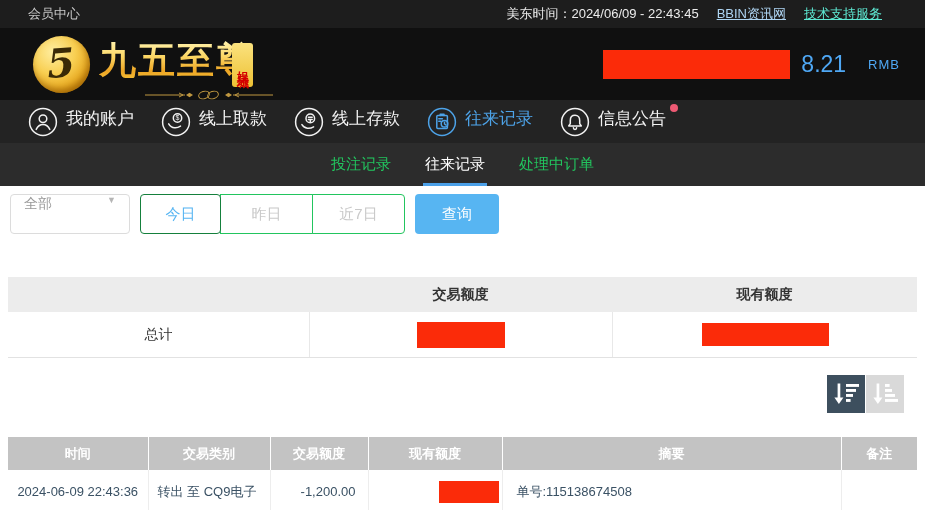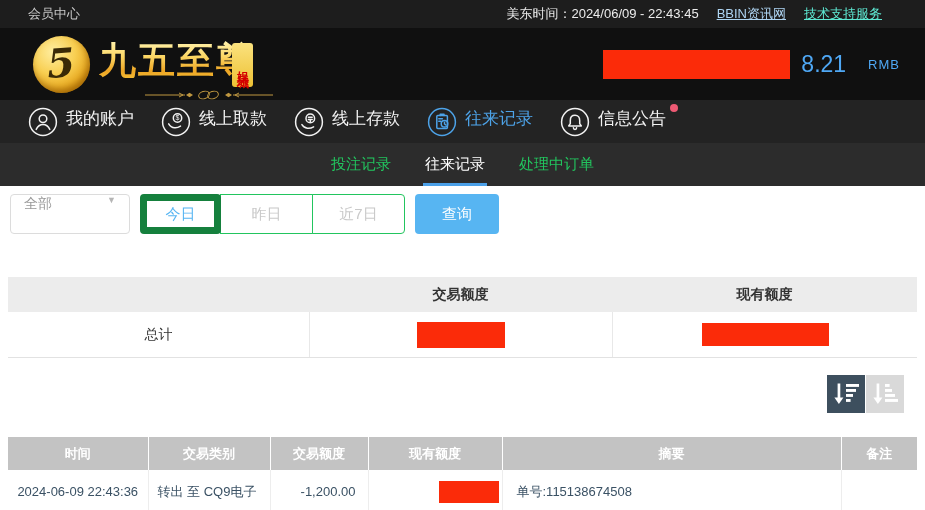--- a/index.html
+++ b/index.html
@@ -77,21 +77,21 @@
   .select-caret { font-size:9px; color:#b5b5b5; }
   .date-box { width:227px; height:40px; border:1px solid #dcdcdc; border-radius:4px;
     display:flex; align-items:center; gap:9px; padding:0 13px;
     color:#b3b3b3; font-size:15px; cursor:pointer; background:#fff; }
   .quick-group { display:flex; }
   .quick-btn { height:40px; width:93px; background:#fff; border:1px solid #22c55e;
     color:#c9c9c9; font-size:15px; cursor:pointer; margin-left:-1px;
     font-family:inherit; }
   .quick-btn:first-child { width:81px; margin-left:0; border-radius:4px 0 0 4px; }
   .quick-btn:last-child { border-radius:0 4px 4px 0; }
-  .quick-btn.active { border:7px solid #15803d; color:#57b5f2; border-radius:4px;
+  .quick-btn.active { border:1px solid #15803d; color:#57b5f2; border-radius:4px;
     position:relative; z-index:2; }
   .search-btn { width:84px; height:40px; background:#57b5f2; border:none; border-radius:4px;
     color:#fff; font-size:15px; cursor:pointer; font-family:inherit; }
 
   
   .summary { position:absolute; top:91px; left:8px; width:909px; }
   .summary-head { display:grid; grid-template-columns:301px 303px 305px; height:35px;
     background:#ececec; align-items:center; }
   .summary-head .cell { text-align:center; font-size:14px; font-weight:600; color:#333; }
   .summary-body { display:grid; grid-template-columns:301px 303px 305px; height:46px;

